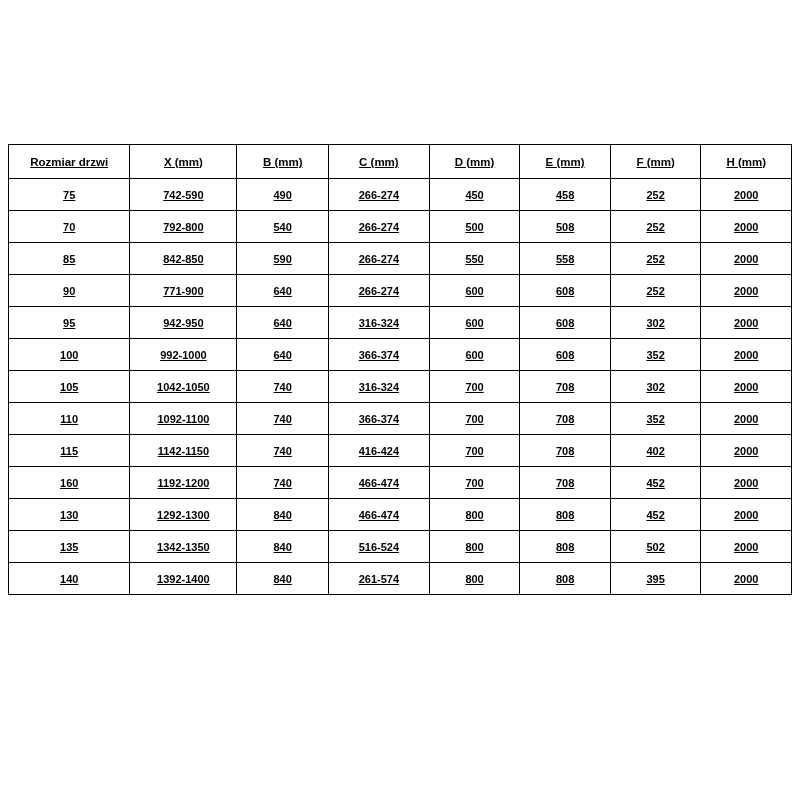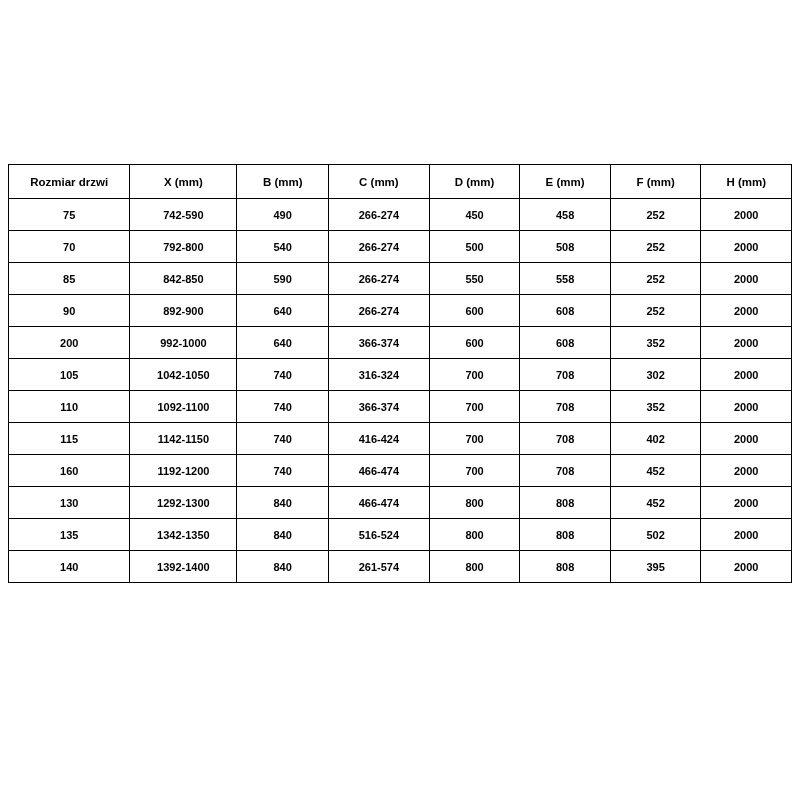--- a/index.html
+++ b/index.html
@@ -15,22 +15,23 @@
   }
   .page {
     position: relative;
     width: 800px;
     height: 800px;
     box-sizing: border-box;
   }
   .table-wrap {
     position: absolute;
     left: 8px;
-    top: 164px;
+    top: 144px;
     width: 784px;
+    text-decoration: underline;
   }
   table.spec {
     border-collapse: collapse;
     width: 784px;
     table-layout: fixed;
   }
   table.spec th,
   table.spec td {
     border: 1px solid #000000;
     text-align: center;
@@ -111,30 +112,40 @@
           <td>842-850</td>
           <td>590</td>
           <td>266-274</td>
           <td>550</td>
           <td>558</td>
           <td>252</td>
           <td>2000</td>
         </tr>
         <tr>
           <td>90</td>
-          <td>892-900</td>
+          <td>771-900</td>
           <td>640</td>
           <td>266-274</td>
           <td>600</td>
           <td>608</td>
           <td>252</td>
           <td>2000</td>
         </tr>
         <tr>
-          <td>200</td>
+          <td>95</td>
+          <td>942-950</td>
+          <td>640</td>
+          <td>316-324</td>
+          <td>600</td>
+          <td>608</td>
+          <td>302</td>
+          <td>2000</td>
+        </tr>
+        <tr>
+          <td>100</td>
           <td>992-1000</td>
           <td>640</td>
           <td>366-374</td>
           <td>600</td>
           <td>608</td>
           <td>352</td>
           <td>2000</td>
         </tr>
         <tr>
           <td>105</td>

